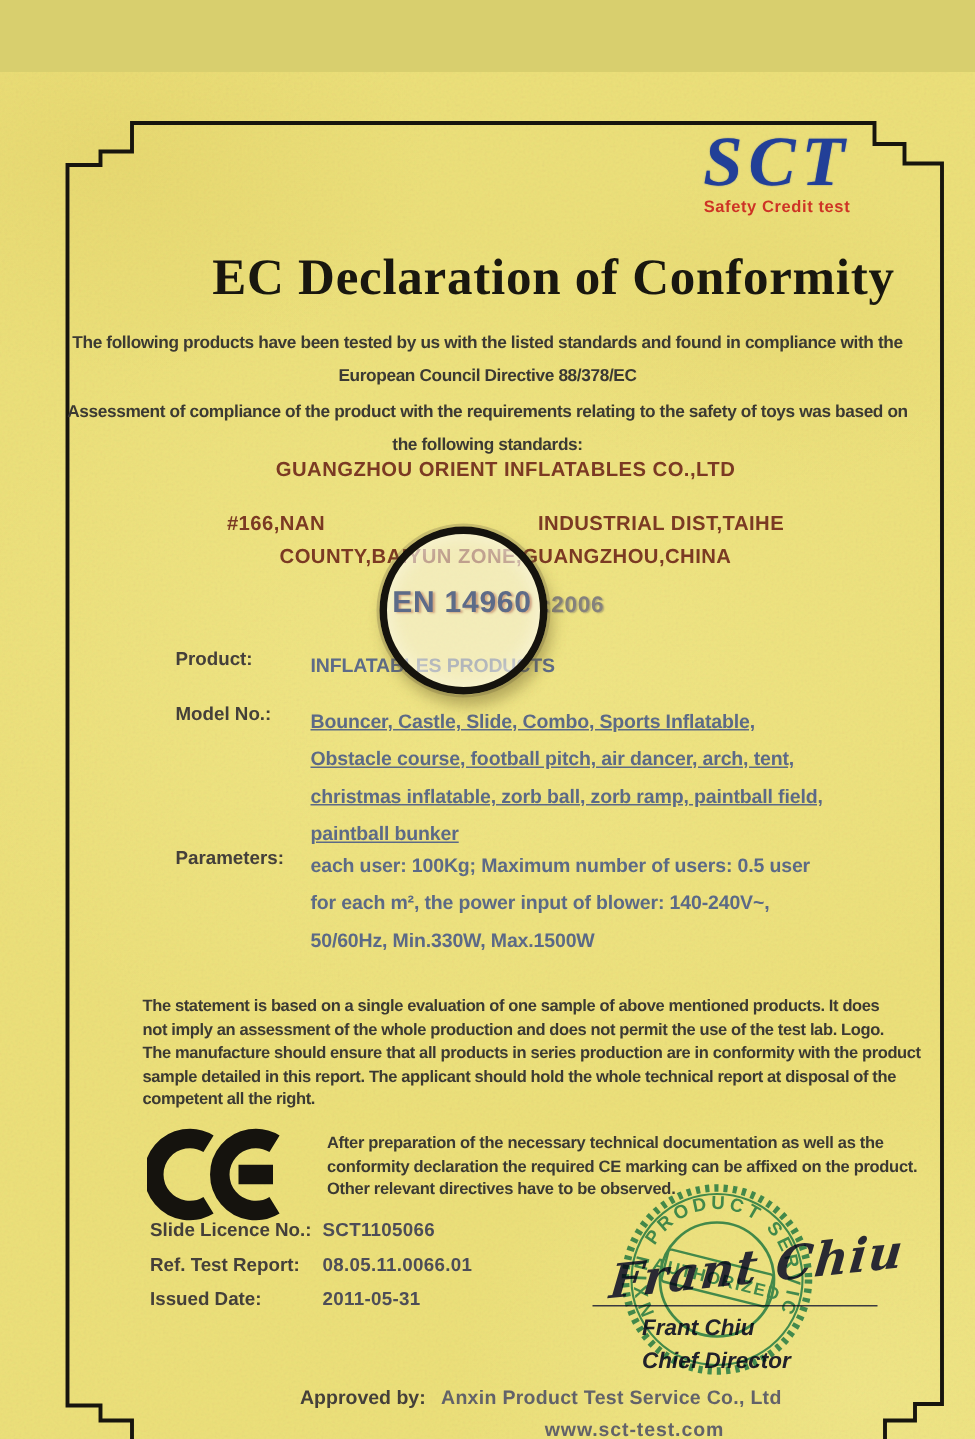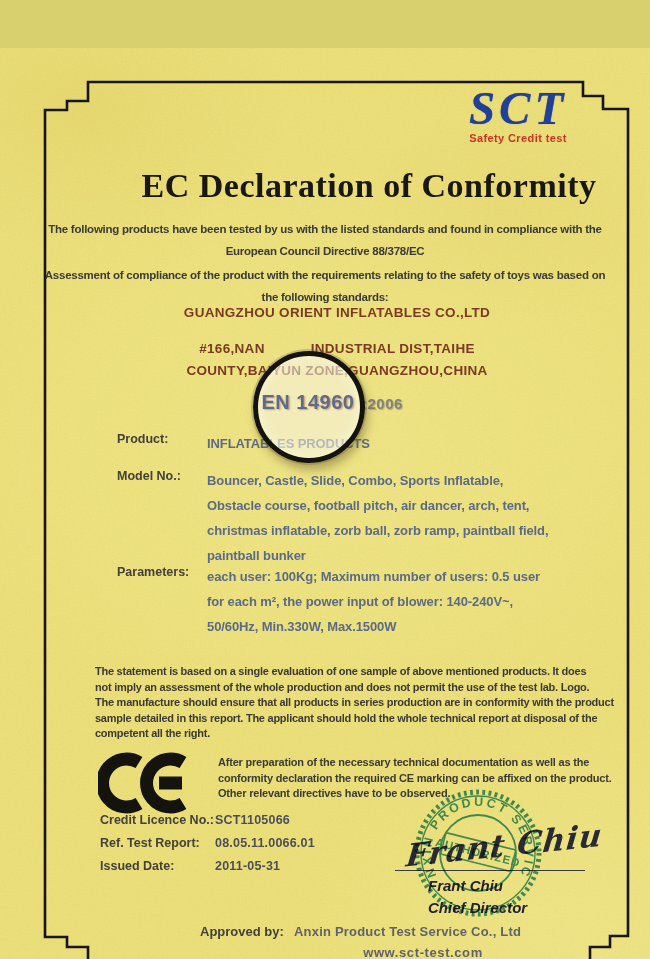--- a/index.html
+++ b/index.html
@@ -32,42 +32,42 @@
   }
   .intro{left:33px;top:0;width:584px;text-align:center;color:var(--body_ink,#3c3a33);
     font-size:11.5px;font-weight:600;letter-spacing:-0.25px;line-height:22px;}
   .intro div{white-space:nowrap;}
   .intro.p1{top:170px;}
   .intro.p2{top:216px;}
   
   .company{left:45px;top:257px;width:584px;text-align:center;font-size:13.5px;font-weight:bold;
     color:var(--company_brown,#7c3a23);letter-spacing:.3px;}
   .addr{left:45px;width:584px;text-align:center;font-size:13.5px;font-weight:bold;
-    color:var(--company_brown,#7c3a23);letter-spacing:.3px;}
+    color:var(--company_brown,#7c3a23);letter-spacing:.3px;gap:48px;}
   .addr1{top:293px;display:flex;justify-content:center;align-items:baseline;}
   .addr1 .gap{display:inline-block;width:46px;}
   .addr2{top:315px;}
   
   .lens{
     left:253px;top:303px;width:102px;height:102px;border-radius:50%;
     border:5px solid #15130d;background:rgba(248,244,230,.55);z-index:3;
     box-shadow:3px 7px 10px rgba(105,92,38,.45), 0 0 0 2px rgba(110,100,70,.28), inset 0 0 14px rgba(255,255,252,.55);
   }
   .en-mag{left:255px;top:343px;width:106px;text-align:center;z-index:4;
     font-size:20px;font-weight:bold;letter-spacing:.5px;color:var(--value_blue,#4a5a7d);
     text-shadow:1.5px .5px 1.5px rgba(160,70,55,.45);}
   .en-suffix{left:362px;top:347px;z-index:2;font-size:15px;font-weight:bold;
     color:var(--standard_gray,#85827c);letter-spacing:.5px;text-shadow:1px .5px 1px rgba(120,115,105,.5);}
   
   .flabel{left:117px;font-size:12.5px;font-weight:600;color:var(--label_ink,#45403a);}
   .fvalue{left:207px;width:400px;font-size:13px;font-weight:bold;letter-spacing:-0.1px;
     color:var(--value_blue,#5d6b88);line-height:25px;}
   .fvalue div{white-space:nowrap;}
   .lbl-product{top:384px;} .val-product{top:383px;z-index:1;}
-  .lbl-model{top:421px;}   .val-model{top:420px;}
+  .lbl-model{top:421px;}   .val-model{top:420px;text-decoration:underline;}
   .lbl-params{top:517px;}  .val-params{top:516px;}
   
   .statement{left:95px;top:616px;width:505px;font-size:11px;font-weight:600;letter-spacing:-0.25px;
     line-height:15.6px;color:var(--body_ink,#3c3a33);}
   .statement div{white-space:nowrap;}
   
   .ce-svg{left:98px;top:701px;}
   .ce-text{left:218px;top:707px;width:380px;font-size:11px;font-weight:600;letter-spacing:-0.2px;
     line-height:15.6px;color:var(--body_ink,#3c3a33);}
   .ce-text div{white-space:nowrap;}
@@ -162,21 +162,21 @@
       <path d="M 61 34 L 84 34"></path>
     </g>
   </svg>
   <div class="abs ce-text">
     <div>After preparation of the necessary technical documentation as well as the</div>
     <div>conformity declaration the required CE marking can be affixed on the product.</div>
     <div>Other relevant directives have to be observed.</div>
   </div>
 
   <div class="abs lic lic1">
-    <div class="l">Credit Licence No.:</div>
+    <div class="l">Slide Licence No.:</div>
     <div class="v">SCT1105066</div>
   </div>
   <div class="abs lic lic2">
     <div class="l">Ref. Test Report:</div>
     <div class="v">08.05.11.0066.01</div>
   </div>
   <div class="abs lic lic3">
     <div class="l">Issued Date:</div>
     <div class="v">2011-05-31</div>
   </div>

